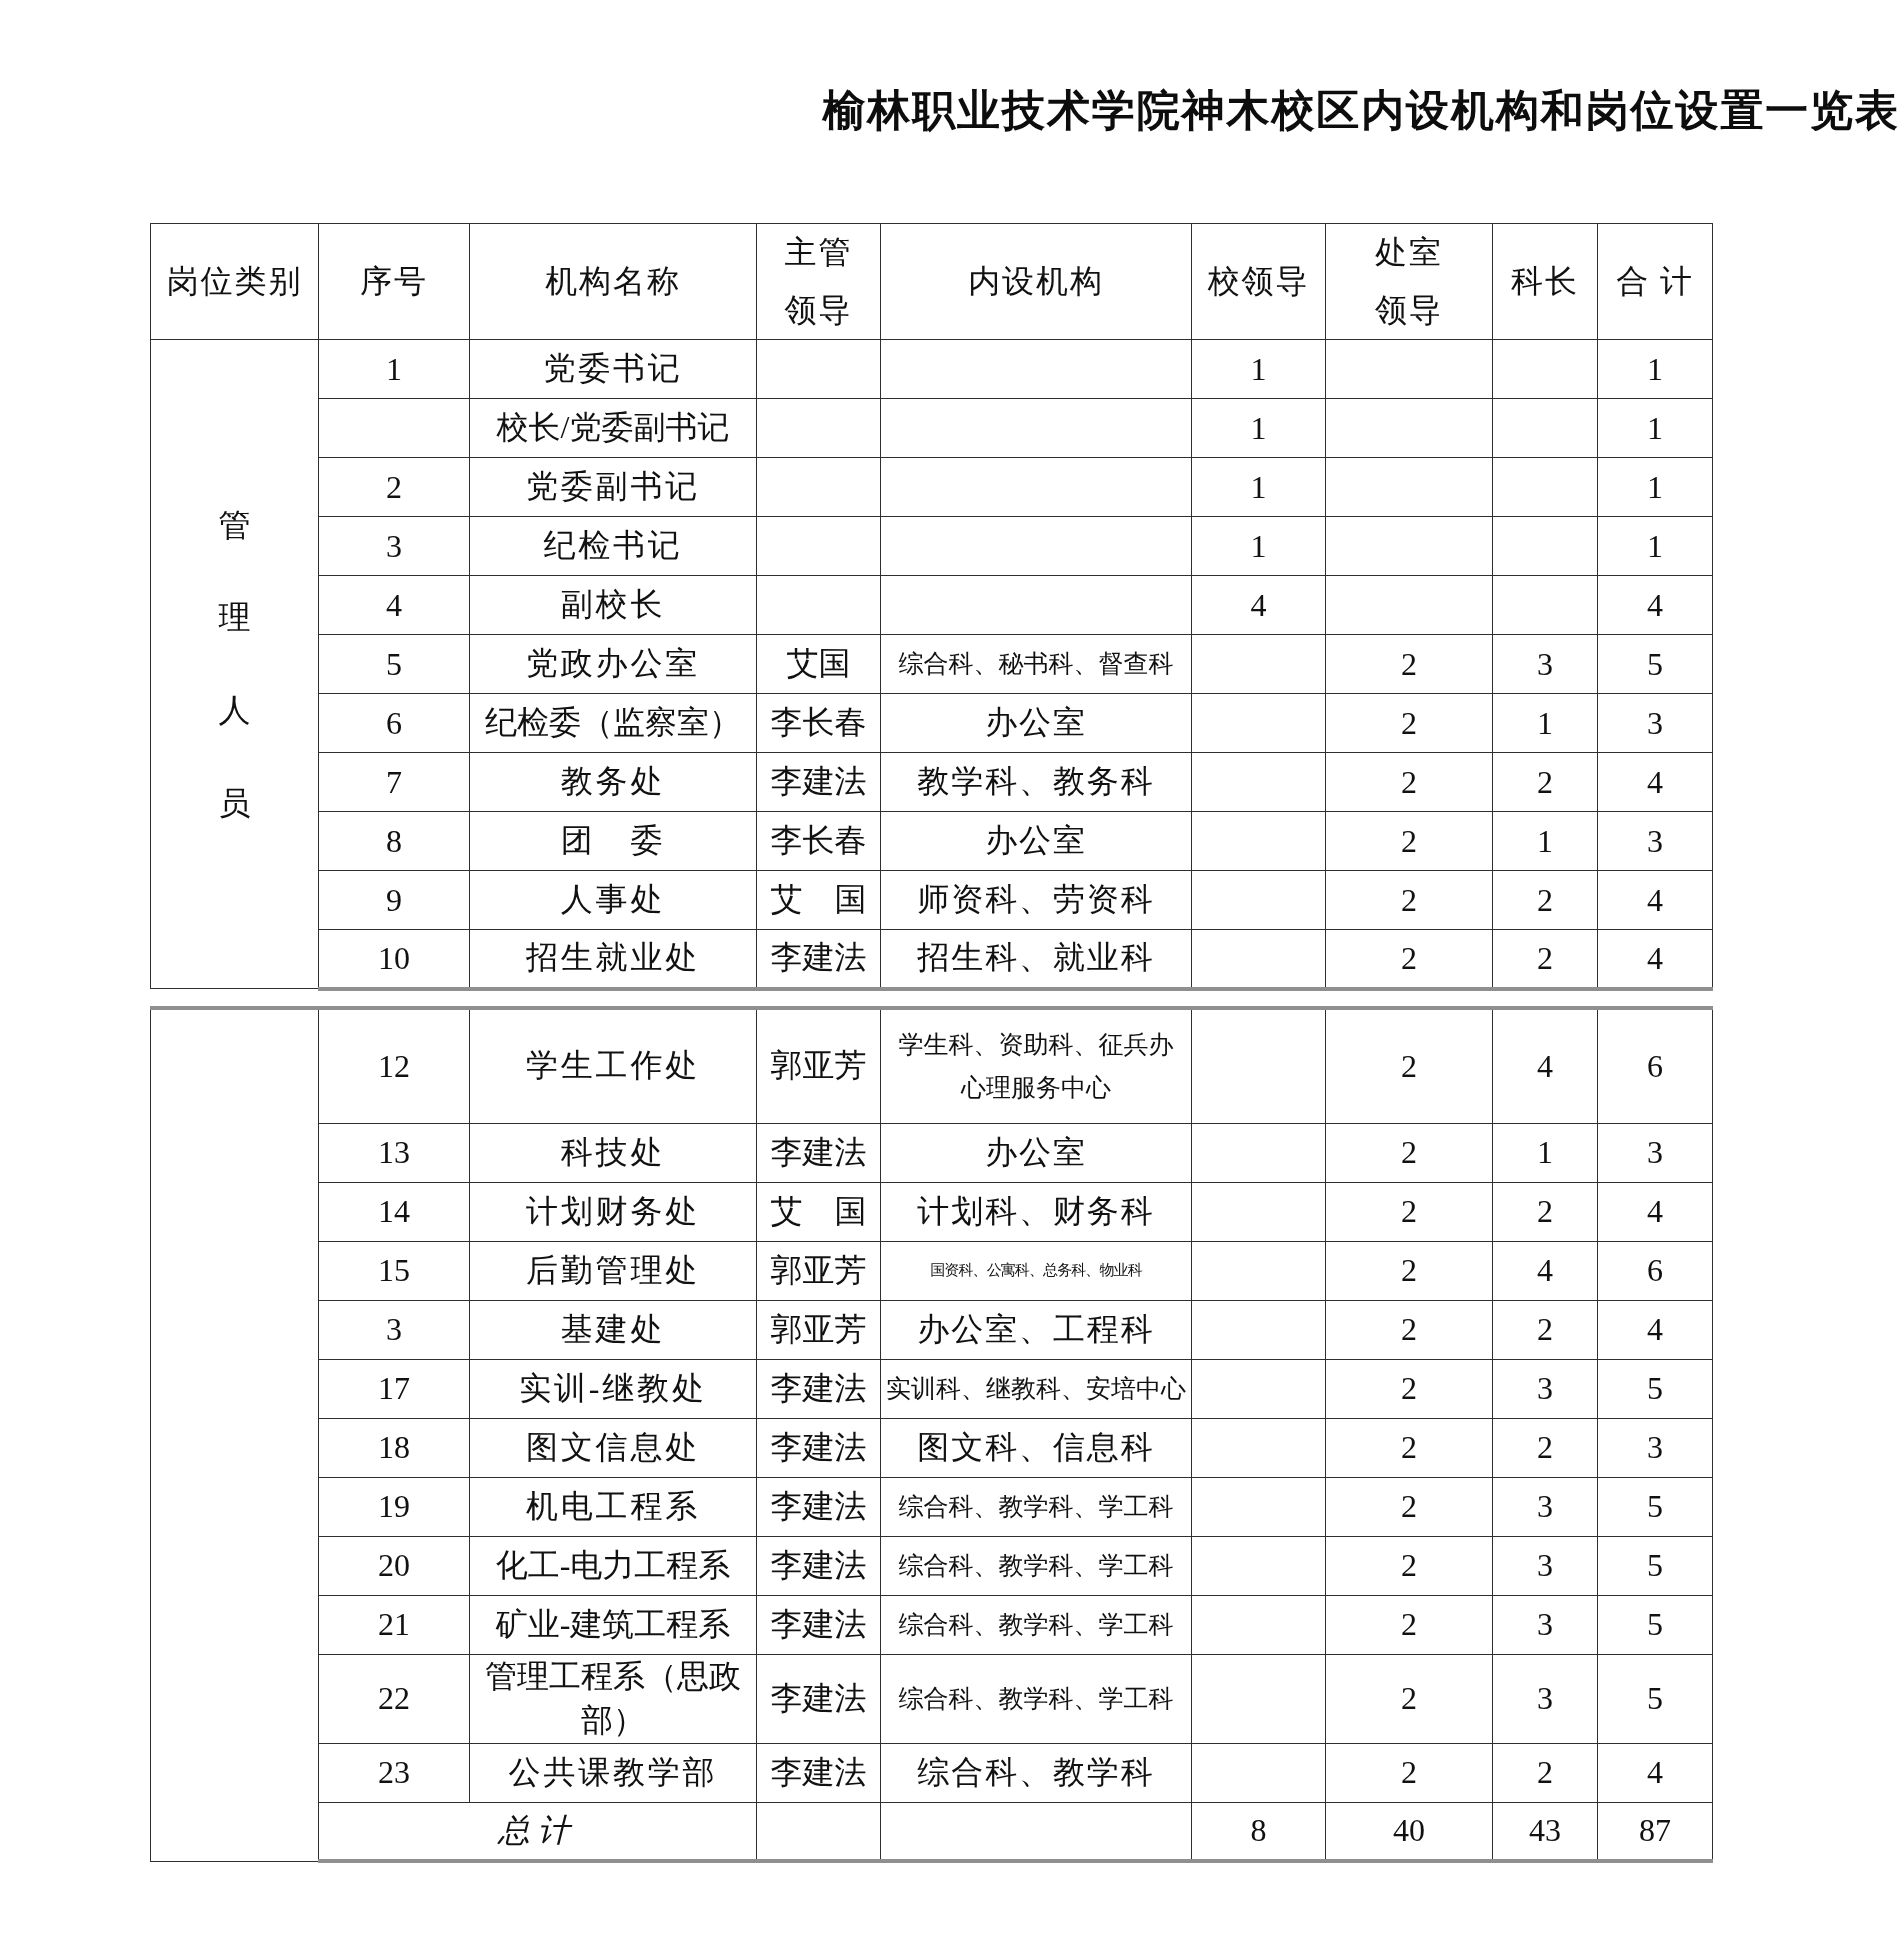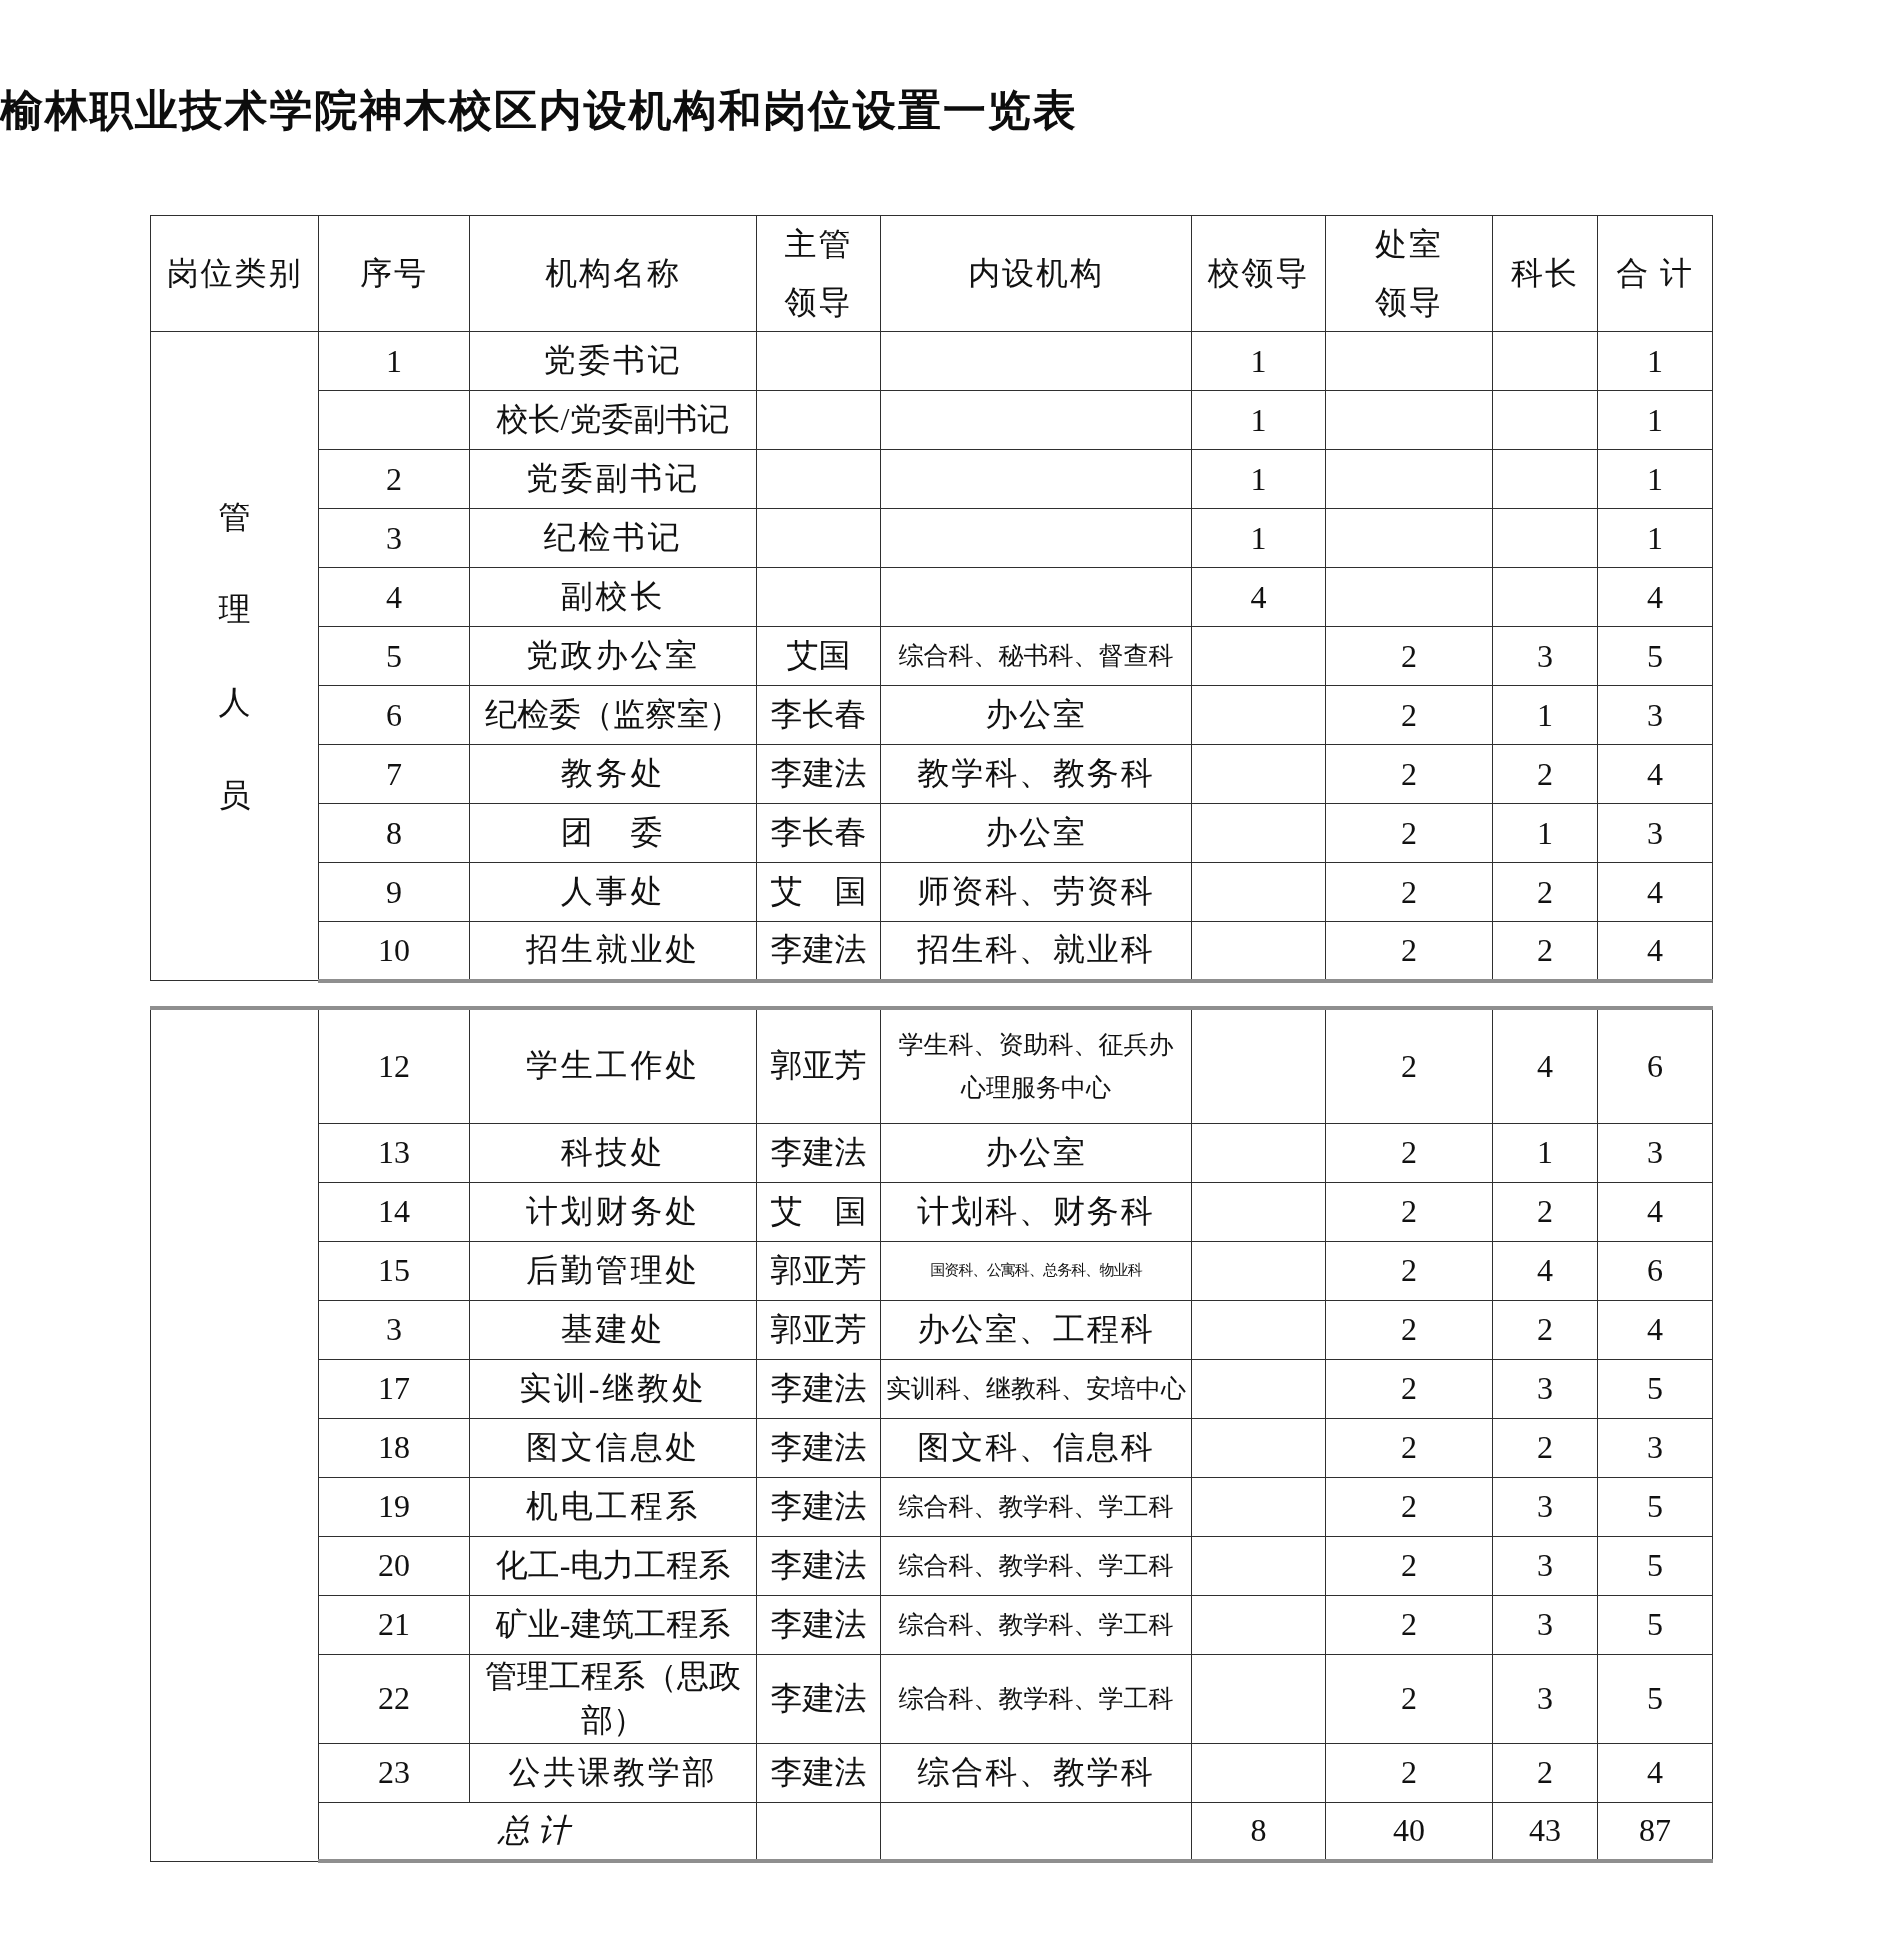--- a/index.html
+++ b/index.html
@@ -8,36 +8,36 @@
     width:1900px;
     height:1937px;
     background:#ffffff;
     font-family:"Liberation Serif","DejaVu Serif",serif;
     color:#111111;
   }
   .page-title{
     position:absolute;
     left:0; top:82px;
     width:1900px;
-    text-align:left;
+    text-align:right;
     font-family:"Liberation Sans","DejaVu Sans",sans-serif;
     font-weight:800;
     font-size:43px;
     letter-spacing:1.9px;
     color:#0d0d0d;
   }
   table.sheet{
     position:absolute;
     left:150px;
     width:1562px;
     border-collapse:collapse;
     table-layout:fixed;
     font-size:32px;
   }
-  table.t1{top:215px;}
+  table.t1{top:223px;}
   table.t2{top:1006px;}
   .sheet td{
     border:1.9px solid #2f2f2f;
     text-align:center;
     vertical-align:middle;
     padding:0 3.7px;
     overflow:hidden;
     box-sizing:border-box;
     height:59px;
   }

